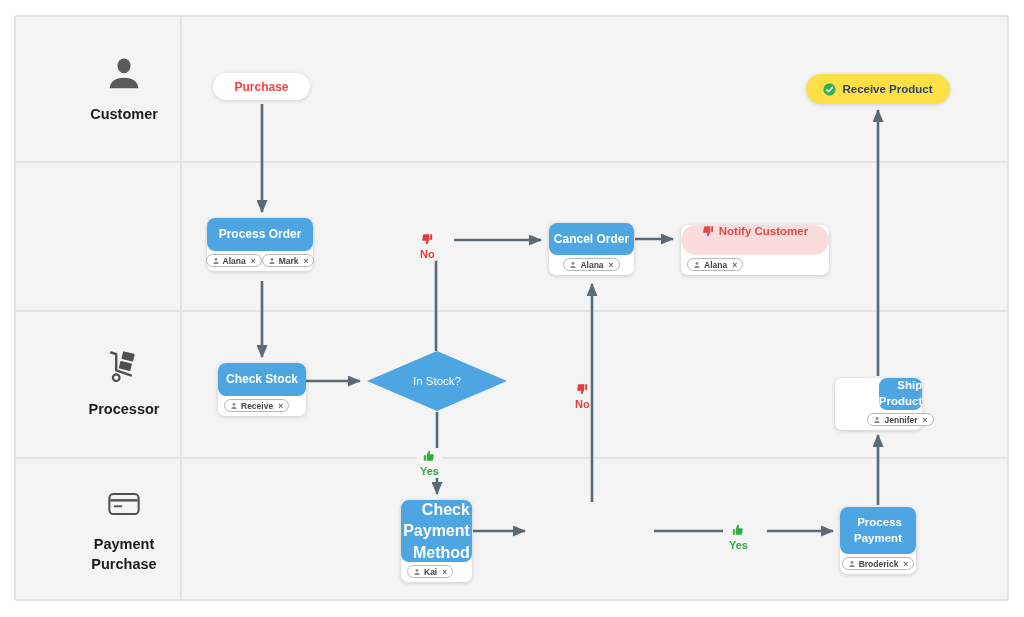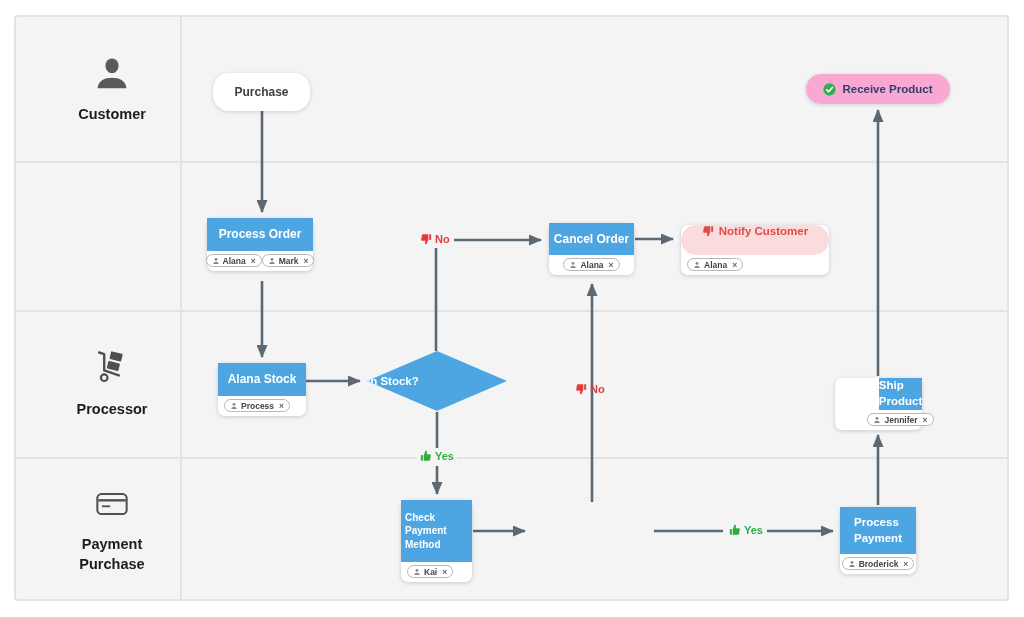--- a/index.html
+++ b/index.html
@@ -6,72 +6,72 @@
   body { background:#fff; font-family:"Liberation Sans", sans-serif; }
   .canvas { position:relative; width:1024px; height:617px; background:#ffffff; overflow:hidden; }
 
   
   .frame { position:absolute; left:14px; top:15px; width:995px; height:586px;
            background:#f4f4f4; border:2px solid #e3e3e3; border-radius:3px; }
   .divider-h { position:absolute; left:14px; width:995px; height:2px; background:#e3e3e3; }
   .divider-v { position:absolute; left:180px; top:15px; width:2px; height:586px; background:#e3e3e3; }
 
   
-  .lane-cell { position:absolute; left:16px; width:192px; display:flex; flex-direction:column;
+  .lane-cell { position:absolute; left:28px; width:192px; display:flex; flex-direction:column;
                align-items:center; justify-content:center; gap:8px; }
   .lane-label { font-weight:bold; font-size:14.5px; color:#1c1c1c; text-align:center; line-height:1.4; }
   .lane-icon svg { display:block; }
 
   
   svg.edges { position:absolute; left:0; top:0; pointer-events:none; }
   .edge { stroke:#5c6873; stroke-width:2.6px; fill:none; }
 
   
   .node-card { position:absolute; background:#ffffff; border-radius:7px;
                box-shadow:0 1px 4px rgba(0,0,0,.18); }
-  .node-blue { background:#4da6e2; border-radius:0; color:#fff; font-weight:bold;
-               display:flex; align-items:center; justify-content:center; text-align:left;
+  .node-blue { background:#4da6e2; border-radius:8px; color:#fff; font-weight:bold;
+               display:flex; align-items:center; justify-content:center; text-align:right;
                font-size:12px; line-height:1.35; width:100%; }
   .chips { display:flex; gap:0; padding:3px 4px 4px; justify-content:center;font-weight:bold; }
   .chips.left { justify-content:flex-start; padding-left:6px; }
   .chip { display:inline-flex; align-items:center; gap:3px; background:#fff;
           border:1px solid #b7b7b7; border-radius:9px; padding:0 5px; height:13px;
           font-size:8.5px; color:#444; white-space:nowrap; }
   .chip .x { color:#666; margin-left:2px; cursor:pointer; }
 
   .pill { position:absolute; border-radius:16px; display:flex; align-items:center;
           justify-content:center; font-weight:bold; gap:6px;
           box-shadow:0 1px 4px rgba(0,0,0,.15); }
-  .pill-start { left:213px; top:73px; width:97px; height:38px; background:#ffffff;
-                color:#404040; font-size:12px; }
-  .pill-end { left:806px; top:74px; width:144px; height:30px; background:#f9a8d4;
+  .pill-start { left:213px; top:73px; width:97px; height:27px; background:#ffffff;
+                color:#ef4444; font-size:12px; }
+  .pill-end { left:806px; top:74px; width:144px; height:30px; background:#fde047;
               color:#2b3f70; font-size:11.5px; }
   .pill-pink { width:100%; height:30px; border-radius:15px; background:#fadcdc;
                color:#e04a4a; font-size:11.5px; display:flex; align-items:flex-start;
                justify-content:center; font-weight:bold; gap:5px; }
 
   .diamond { position:absolute; background:#4da6e2;
              clip-path:polygon(50% 0,100% 50%,50% 100%,0 50%);
-             display:flex; align-items:center; 
-             color:#fff; font-weight:bold; font-size:11.5px; }
+             display:flex; align-items:center; justify-content:center;
+             color:#fff; font-weight:normal; font-size:11.5px; }
 
   
   #card-process-order   { left:207px; top:218px; width:106px; }
   #card-cancel-order    { left:549px; top:223px; width:85px; }
   #card-notify-customer { left:681px; top:225px; width:148px; }
   #card-check-stock     { left:218px; top:363px; width:88px; }
   #card-check-payment   { left:401px; top:500px; width:71px; }
   #card-process-payment { left:840px; top:507px; width:76px; }
   #card-ship-product    { left:835px; top:378px; width:87px;padding-left:44px; }
   #diamond-in-stock { left:367px; top:351px; width:140px; height:60px; }
   #diamond-ok       { left:532px; top:502px; width:121px; height:58px; }
 
   
   .elabel { position:absolute; display:flex; align-items:center; gap:3px;
-            font-weight:bold; font-size:11px; }
+            font-weight:bold; font-size:11px;flex-direction:column; }
   .elabel.no  { color:#e23d3d; }
   .elabel.yes { color:#2fae3e; }
   .elabel.halo { background:#f4f4f4; padding:1px 3px; border-radius:3px; }
   #label-no-corner  { left:417px; top:232px; }
   #label-no-mid     { left:575px; top:383px; }
   #label-yes-stock  { left:417px; top:449px; }
   #label-yes-ok     { left:726px; top:523px; }
 </style>
 </head>
 <body>
@@ -234,39 +234,39 @@
             <circle cx="5" cy="3" r="1.8"></circle>
             <path d="M1.6 8.8c.3-2 1.7-3 3.4-3s3.1 1 3.4 3z"></path>
           </svg>
         <span>Alana</span>
         <span class="x">×</span>
       </span>
     </div>
   </div>
 
   <div class="node-card" id="card-check-stock">
-    <div class="node-blue" style="height:33px">Alana Stock</div>
+    <div class="node-blue" style="height:33px">Check Stock</div>
     <div class="chips left">
       <span class="chip">
         <svg width="8" height="8" viewBox="0 0 10 10" fill="#888">
             <circle cx="5" cy="3" r="1.8"></circle>
             <path d="M1.6 8.8c.3-2 1.7-3 3.4-3s3.1 1 3.4 3z"></path>
           </svg>
-        <span>Process</span>
+        <span>Receive</span>
         <span class="x">×</span>
       </span>
     </div>
   </div>
 
   <div class="diamond" id="diamond-in-stock">
     <span>In Stock?</span>
   </div>
 
   <div class="node-card" id="card-check-payment">
-    <div class="node-blue" style="height:62px;font-size:10px;padding:4px">Check Payment Method</div>
+    <div class="node-blue" style="height:62px;font-size:16px;padding:4px">Check Payment Method</div>
     <div class="chips left">
       <span class="chip">
         <svg width="8" height="8" viewBox="0 0 10 10" fill="#888">
             <circle cx="5" cy="3" r="1.8"></circle>
             <path d="M1.6 8.8c.3-2 1.7-3 3.4-3s3.1 1 3.4 3z"></path>
           </svg>
         <span>Kai</span>
         <span class="x">×</span>
       </span>
     </div>

